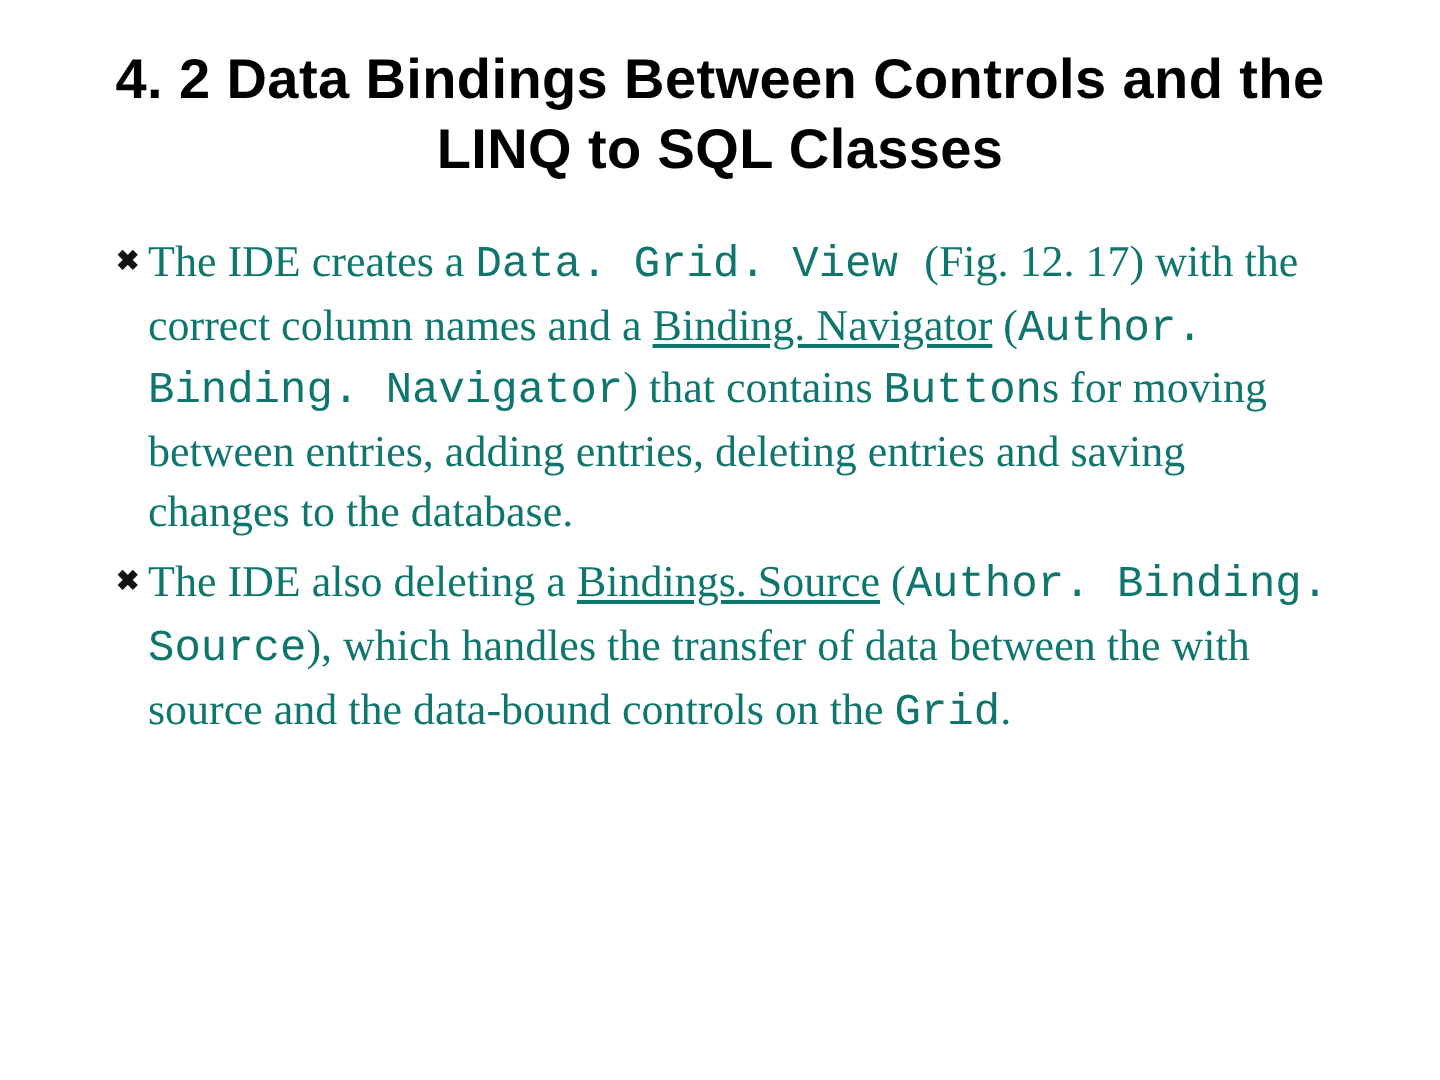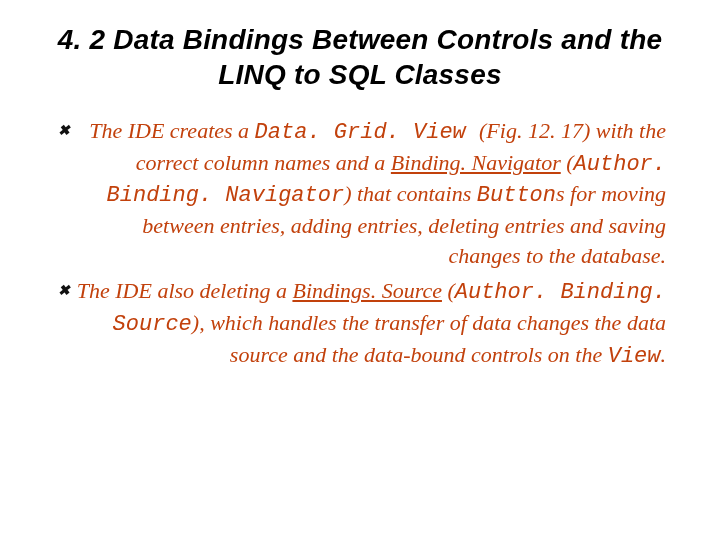--- a/index.html
+++ b/index.html
@@ -10,21 +10,20 @@
     background: #ffffff;
     font-family: "Times New Roman", Times, serif;
     color: #000;
   }
   .slide {
     width: 720px;
     height: 484px;
     position: relative;
     box-sizing: border-box;
     padding: 22px 36px 33px 36px;
-    font-style: italic;
   }
   .title {
     font-family: Arial, Helvetica, sans-serif;
     font-size: 28px;
     line-height: 1.25;
     color: #000;
     text-align: center;
     margin: 0 0 24px 0;
     letter-spacing: 0.2px;
   }
@@ -42,22 +41,21 @@
     text-align: left;
     font-family: Arial, Helvetica, sans-serif;
     font-size: 14px;
     color: #111;
     line-height: 28px;
     font-weight: bold;
   }
   .bullet-text {
     font-size: 22px;
     line-height: 1.35;
-    color: #c2410c;
-    text-align: right;
+    color: #0f766e;
   }
   .code {
     font-family: "Courier New", Courier, monospace;
     font-size: 22px;
   }
   .underline {
     text-decoration: underline;
     text-underline-offset: 2px;
   }
 </style>
@@ -73,19 +71,19 @@
     <div class="bullet">
       <span class="bullet-icon">✖</span>
       <span class="bullet-text">
         <span>The IDE creates a </span><span class="code">Data. Grid. View </span><span>(Fig. 12. 17) with the correct column names and a </span><span class="underline">Binding. Navigator</span><span> (</span><span class="code">Author. Binding. Navigator</span><span>) that contains </span><span class="code">Button</span><span>s for moving between entries, adding entries, deleting entries and saving changes to the database.</span>
       </span>
     </div>
 
     <div class="bullet">
       <span class="bullet-icon">✖</span>
       <span class="bullet-text">
-        <span>The IDE also deleting a </span><span class="underline">Bindings. Source</span><span> (</span><span class="code">Author. Binding. Source</span><span>), which handles the transfer of data changes the data source and the data-bound controls on the </span><span class="code">View</span><span>.</span>
+        <span>The IDE also deleting a </span><span class="underline">Bindings. Source</span><span> (</span><span class="code">Author. Binding. Source</span><span>), which handles the transfer of data between the with source and the data-bound controls on the </span><span class="code">Grid</span><span>.</span>
       </span>
     </div>
 
   </div>
 
 </div>
 
 </body></html>

